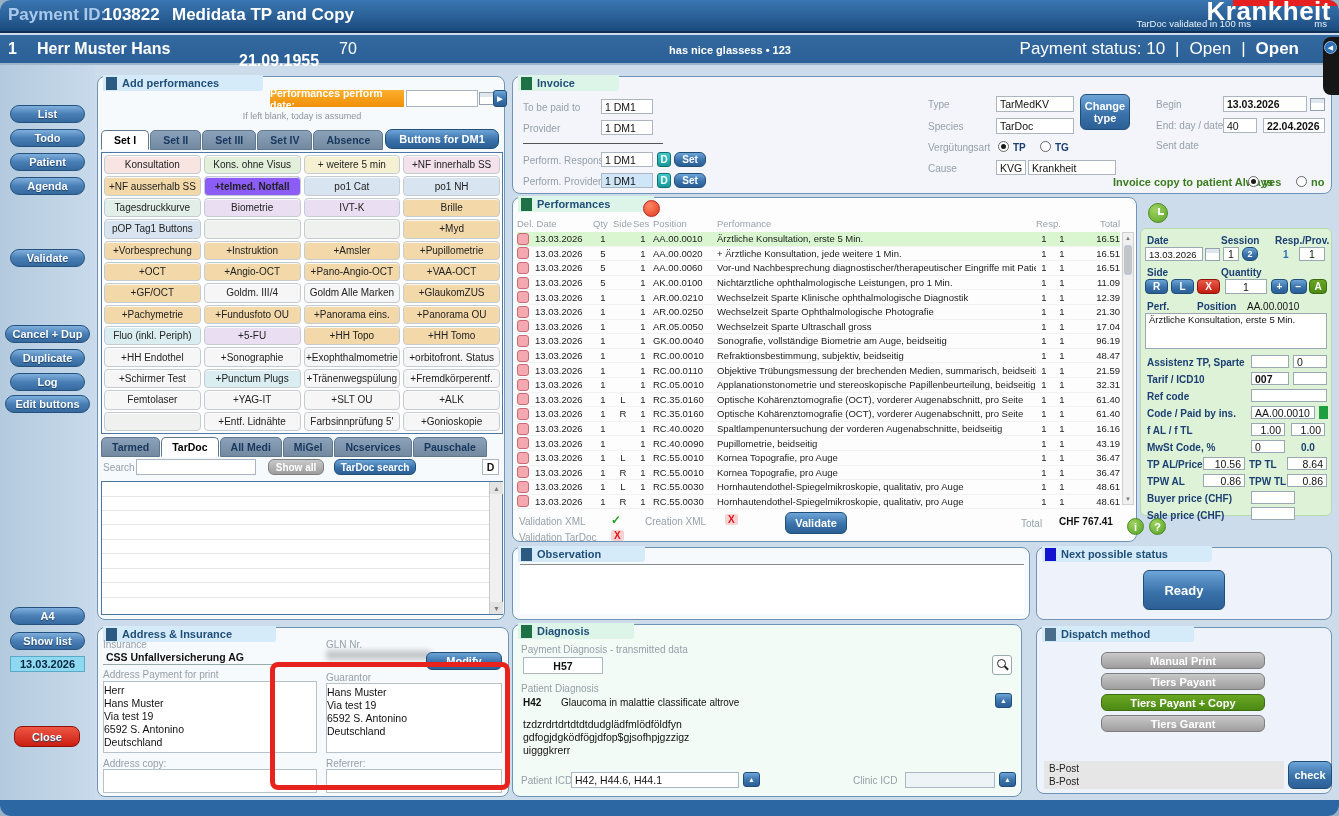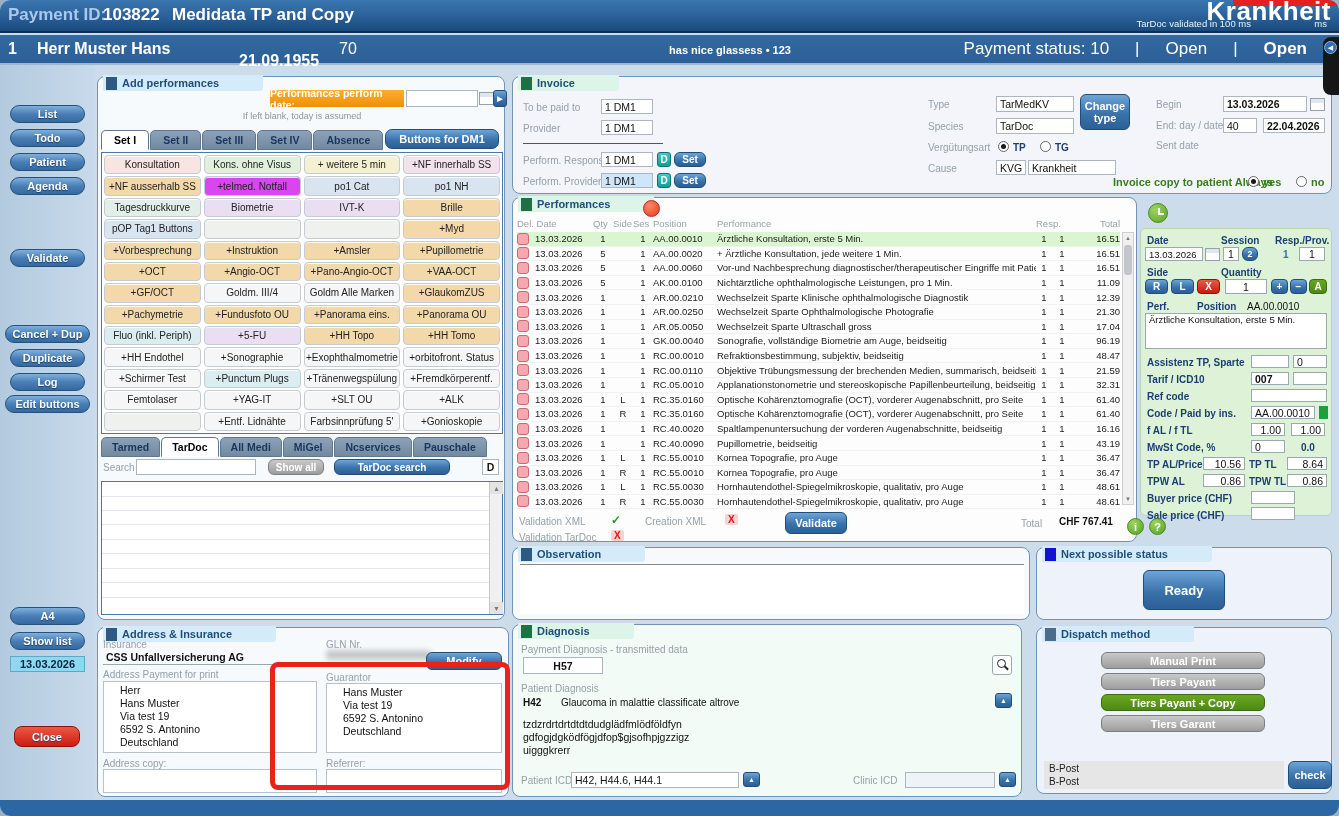--- a/index.html
+++ b/index.html
@@ -15,21 +15,21 @@
   .ms-label { position:absolute; right:12px; top:18px; font-size:9.5px; color:#e9f1fa; }
   .logo-red { position:absolute; right:0; top:0; width:106px; height:6px; background:#e62020; z-index:6; }
   .logo-text { position:absolute; right:8px; top:-4px; font-size:26px; font-weight:bold; color:#fff; z-index:7; letter-spacing:0.5px; }
 
   .bar2 { position:absolute; left:0; top:35px; width:1339px; height:30px; background:linear-gradient(180deg,#33699f,#2c6098); border-bottom:2px solid #9fb6ca; z-index:5; }
   .b2-num { position:absolute; left:8px; top:5px; font-size:16px; font-weight:bold; color:#fff; }
   .b2-name { position:absolute; left:37px; top:5px; font-size:16px; font-weight:bold; color:#fff; }
   .b2-dob { position:absolute; left:223px; top:17px; font-size:16px; font-weight:bold; color:#fff;margin-left:16px; }
   .b2-age { position:absolute; left:339px; top:5px; font-size:16px; font-weight:normal; color:#fff; }
   .b2-note { position:absolute; left:600px; top:9px; width:260px; text-align:center; font-size:11px; font-weight:bold; color:#fff; }
-  .b2-status { position:absolute; right:32px; top:4px; font-size:17px; color:#fff; display:flex; gap:26px; }
+  .b2-status { position:absolute; right:40px; top:4px; font-size:17px; color:#fff; display:flex; gap:10px; }
   .b2-status .bold { font-weight:bold; }
 
   .handle { position:absolute; right:0; top:37px; width:16px; height:58px; background:#161616; border-radius:8px 0 0 8px; z-index:40; }
   .handle-circle { position:absolute; left:1px; top:4px; width:13px; height:13px; border-radius:50%; background:#2f6eb5; border:1px solid #8fb7d8; color:#fff; font-size:7px; display:flex; align-items:center; justify-content:center; }
 
   .bottombar { position:absolute; left:0; top:800px; width:1339px; height:16px; background:#2d67a3; z-index:5; }
 
   
   .sidebar { position:absolute; left:0; top:65px; width:95px; height:735px; background:linear-gradient(90deg,#b3cade,#c8daeb); z-index:4;padding-left:16px; }
   .sbtn { position:absolute; left:10px; width:75px; height:18px; background:linear-gradient(180deg,#7fafdc 0%,#4a7fb6 50%,#35699f 100%); border:1px solid #24517d; border-radius:9px; color:#fff; font-size:11px; font-weight:bold; display:flex; align-items:center; justify-content:center; cursor:pointer; text-shadow:0 1px 1px #1c4064; }
@@ -71,41 +71,41 @@
   .settabs { position:absolute; left:3px; top:53px; display:flex; gap:1px; }
   .settab { padding:3px 12px; font-size:10.5px; font-weight:bold; color:#18375e; background:linear-gradient(180deg,#8ea4bc,#74априج) }
   .settab { background:linear-gradient(180deg,#8ba2ba,#73899f); border:1px solid #5e7astom }
   .settab { border:1px solid #5e7astom; }
   .settab { border:1px solid #60788e; border-radius:5px 5px 0 0; cursor:pointer; }
   .settab.active { background:#fff; color:#000; border-bottom:1px solid #fff; position:relative; z-index:2; }
   .dm1 { right:5px; top:52px; width:114px; height:20px; font-size:11px; border-radius:7px; }
   .grid { position:absolute; left:3px; top:75px; width:402px; height:282px; border:1px solid #4a76a8; background:#fff; padding:2px; display:grid; grid-template-columns:repeat(4,1fr); gap:2px 3px; }
   .gbtn { border:1px solid #c4ccd3; border-radius:4px; font-size:10px; color:#222; display:flex; align-items:center; justify-content:center; white-space:nowrap; overflow:hidden; cursor:pointer; background:#f4f4f4; box-shadow:inset 0 1px 0 rgba(255,255,255,.8); }
   .gbtn.rose{background:#f8e4e0;} .gbtn.green{background:#e2f0db;} .gbtn.yellow{background:#f4f0d1;}
-  .gbtn.pinkl{background:#f3e2ec;} .gbtn.tan{background:#f3d9a9;} .gbtn.red{background:#d946ef;}
+  .gbtn.pinkl{background:#f3e2ec;} .gbtn.tan{background:#f3d9a9;} .gbtn.red{background:#8b5cf6;font-weight:bold;}
   .gbtn.blue{background:#d8e4f0;} .gbtn.mint{background:#e1efe8;} .gbtn.lav{background:#eadff2;}
   .gbtn.cyan{background:#daeef1;} .gbtn.plain{background:#f6f6f6;} .gbtn.empty{background:#eef1ee;}
 
   .ttabs { position:absolute; left:3px; top:360px; display:flex; gap:1px; }
   .ttab { padding:3px 10px; font-size:10.5px; font-weight:bold; color:#18375e; background:linear-gradient(180deg,#8ba2ba,#73899f); border:1px solid #60788e; border-radius:5px 5px 0 0; cursor:pointer; }
   .ttab.active { background:#fff; color:#000; border-bottom:1px solid #fff; position:relative; z-index:2; }
   .search-lbl { left:5px; top:385px; }
   .search-input { left:38px; top:382px; width:120px; height:16px; }
   .showall { left:170px; top:382px; width:56px; height:16px; position:absolute; font-size:10px; }
-  .tdsearch { left:236px; top:382px; width:116px; height:16px; font-size:10px; }
+  .tdsearch { left:236px; top:382px; width:82px; height:16px; font-size:10px; }
   .dbox { left:384px; top:382px; width:17px; height:16px; justify-content:center; font-weight:bold; }
   .listbox { position:absolute; left:3px; top:404px; width:402px; height:134px; background:#fff; border:1px solid #4a76a8;
     background-image:repeating-linear-gradient(180deg, transparent 0 13.5px, #e4e8ec 13.5px 14.5px); }
   .vscroll { position:absolute; right:0; top:0; bottom:0; width:13px; background:#f0f0f0; border-left:1px solid #c9c9c9; }
   .vscroll .a { position:absolute; left:0; width:13px; height:12px; font-size:7px; color:#7a7a7a; display:flex; align-items:center; justify-content:center; background:#e3e3e3; }
   .vscroll .a.t { top:0; } .vscroll .a.b { bottom:0; }
 
   
   .address { left:97px; top:627px; width:412px; height:170px; }
-  .addr-box { position:absolute; background:#fff; border:1px solid #b7c1ca; font-size:10.5px; color:#111; padding:2px 16px; white-space:pre-line; line-height:13px; }
+  .addr-box { position:absolute; background:#fff; border:1px solid #b7c1ca; font-size:10.5px; color:#111; padding:2px 0; white-space:pre-line; line-height:13px; }
   .modify { right:6px; top:24px; width:76px; height:18px; font-size:11px; }
   .blur { position:absolute; left:228px; top:22px; width:105px; height:10px; background:#c6cacd; border-radius:3px; filter:blur(2.5px); }
   .red-annot { position:absolute; left:270px; top:662px; width:240px; height:128px; border:5px solid #e8231d; border-radius:8px; z-index:50; pointer-events:none; }
 
   
   .invoice { left:512px; top:76px; width:820px; height:118px; background:#f3f5fa; }
   .divider { position:absolute; left:10px; top:66px; width:140px; border-top:1.5px solid #555; }
   .green-txt { position:absolute; font-size:11px; color:#3a7d1e; font-weight:bold; }
 
   

